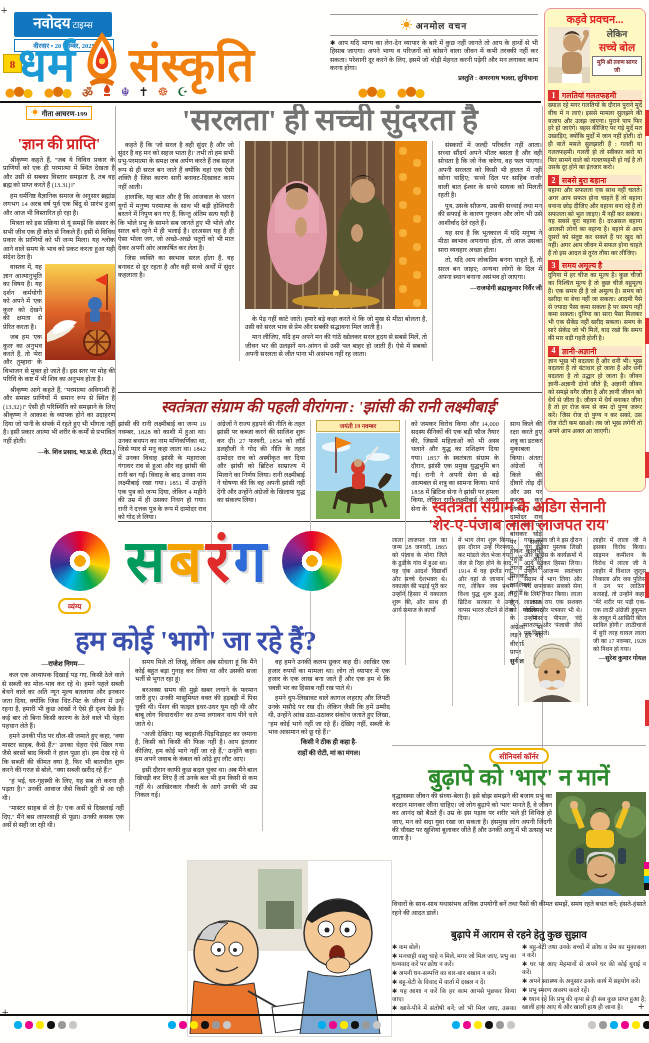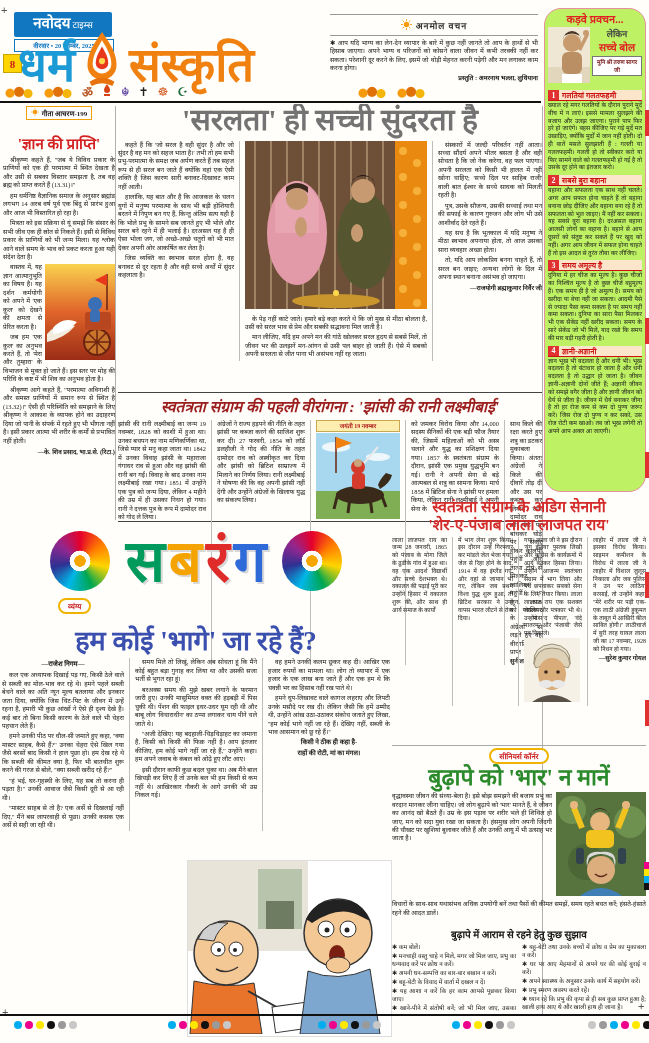--- a/index.html
+++ b/index.html
@@ -32,22 +32,22 @@
                     radial-gradient(circle at 50% 45%,#e07008 0 4.5px,transparent 5.5px),
                     radial-gradient(circle at 80% 58%,#f5b60c 0 4px,transparent 5px);}
   .hrule{background:#111;}
   
   .anmol{left:330px;top:14px;width:208px;height:86px;}
   .anmol-h{display:flex;align-items:center;justify-content:center;gap:4px;border:1px solid #999;
            border-left:none;border-right:none;padding:1px 0;margin-bottom:3px;}
   .anmol-h .t{font-weight:bold;font-size:9px;color:#333;letter-spacing:1px;}
   .credit{font-weight:bold;font-size:6.4px;text-align:right;}
   
-  .sidebar{left:544px;top:8px;width:102px;height:484px;border:1.5px solid #e88fa0;border-radius:17px;
-           background:#bef264;box-sizing:border-box;padding:2px 3px;}
+  .sidebar{left:544px;top:8px;width:102px;height:484px;border:1.5px solid #e88fa0;border-radius:7px;
+           background:#fef9c3;box-sizing:border-box;padding:2px 3px;}
   .prav1{color:#e02222;font-weight:bold;font-size:11px;text-align:center;}
   .prav-row{display:flex;gap:2px;margin-top:1px;}
   .prav-right{flex:1;text-align:center;}
   .prav2{font-weight:bold;font-size:9px;color:#444;}
   .prav3{font-weight:bold;font-size:10.5px;color:#e02222;text-align:center;}
   .monkname{border:1px solid #777;font-size:5.8px;font-weight:bold;color:#7a1f1f;text-align:center;
             padding:1px;margin-top:2px;background:#fff;}
   .sb-sec{margin-top:3px;}
   .sb-head{display:flex;align-items:stretch;border-bottom:1px solid #cc1111;margin-bottom:1px;}
   .sb-num{background:#e03030;color:#fff;font-weight:bold;font-size:8px;width:11px;display:flex;

